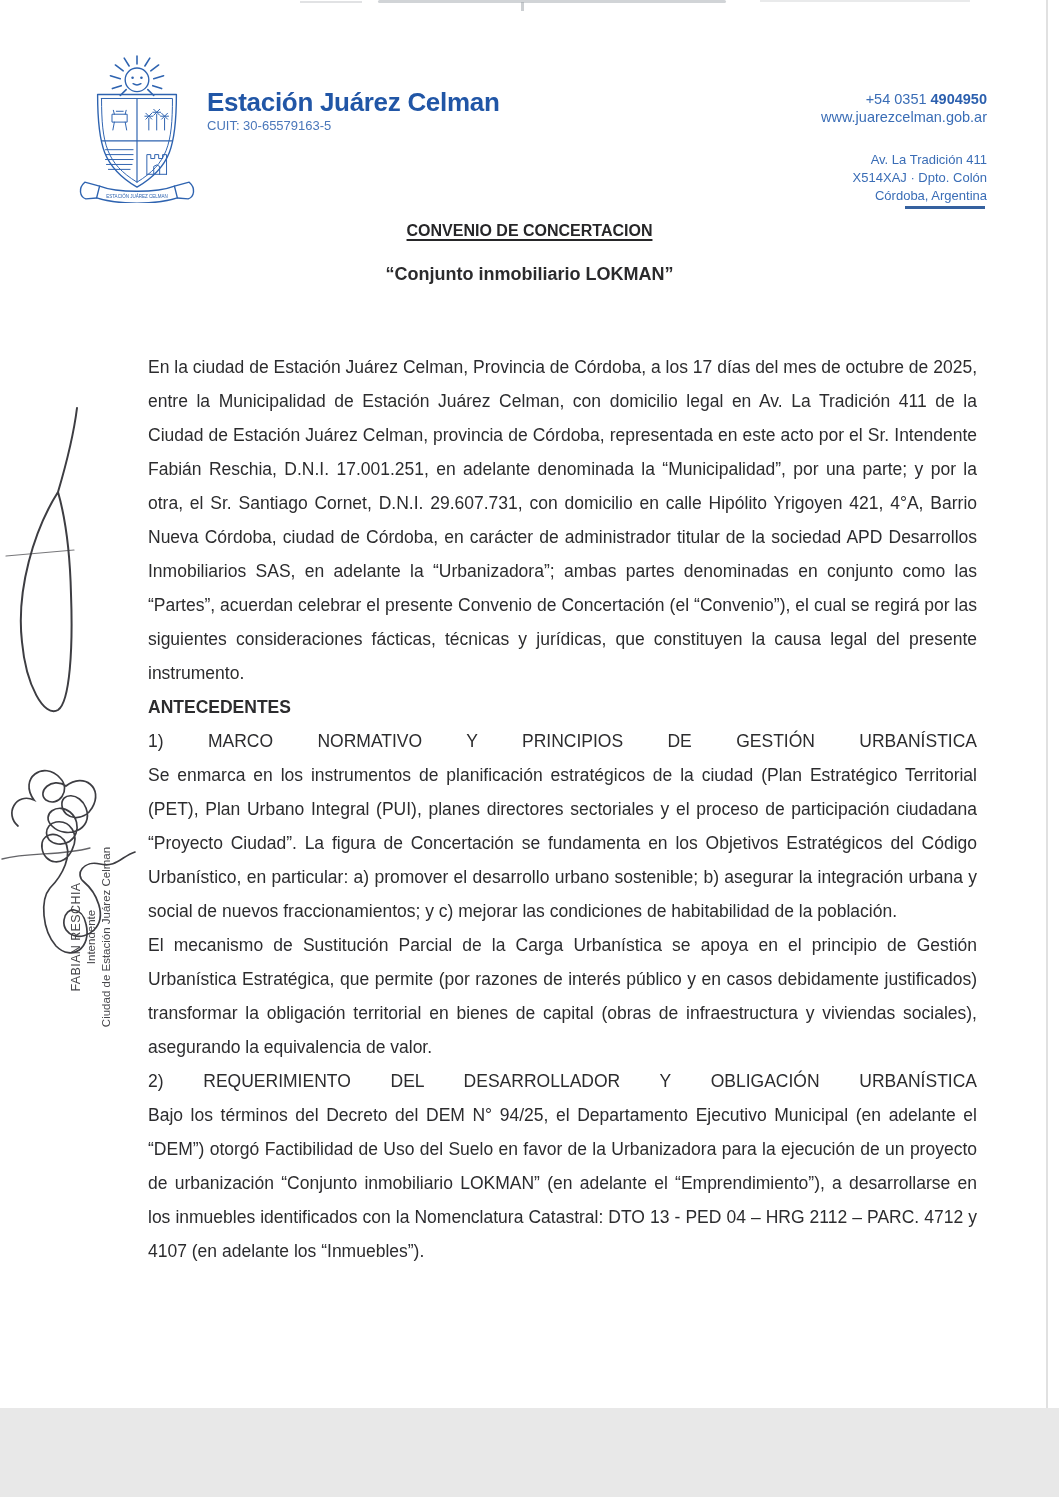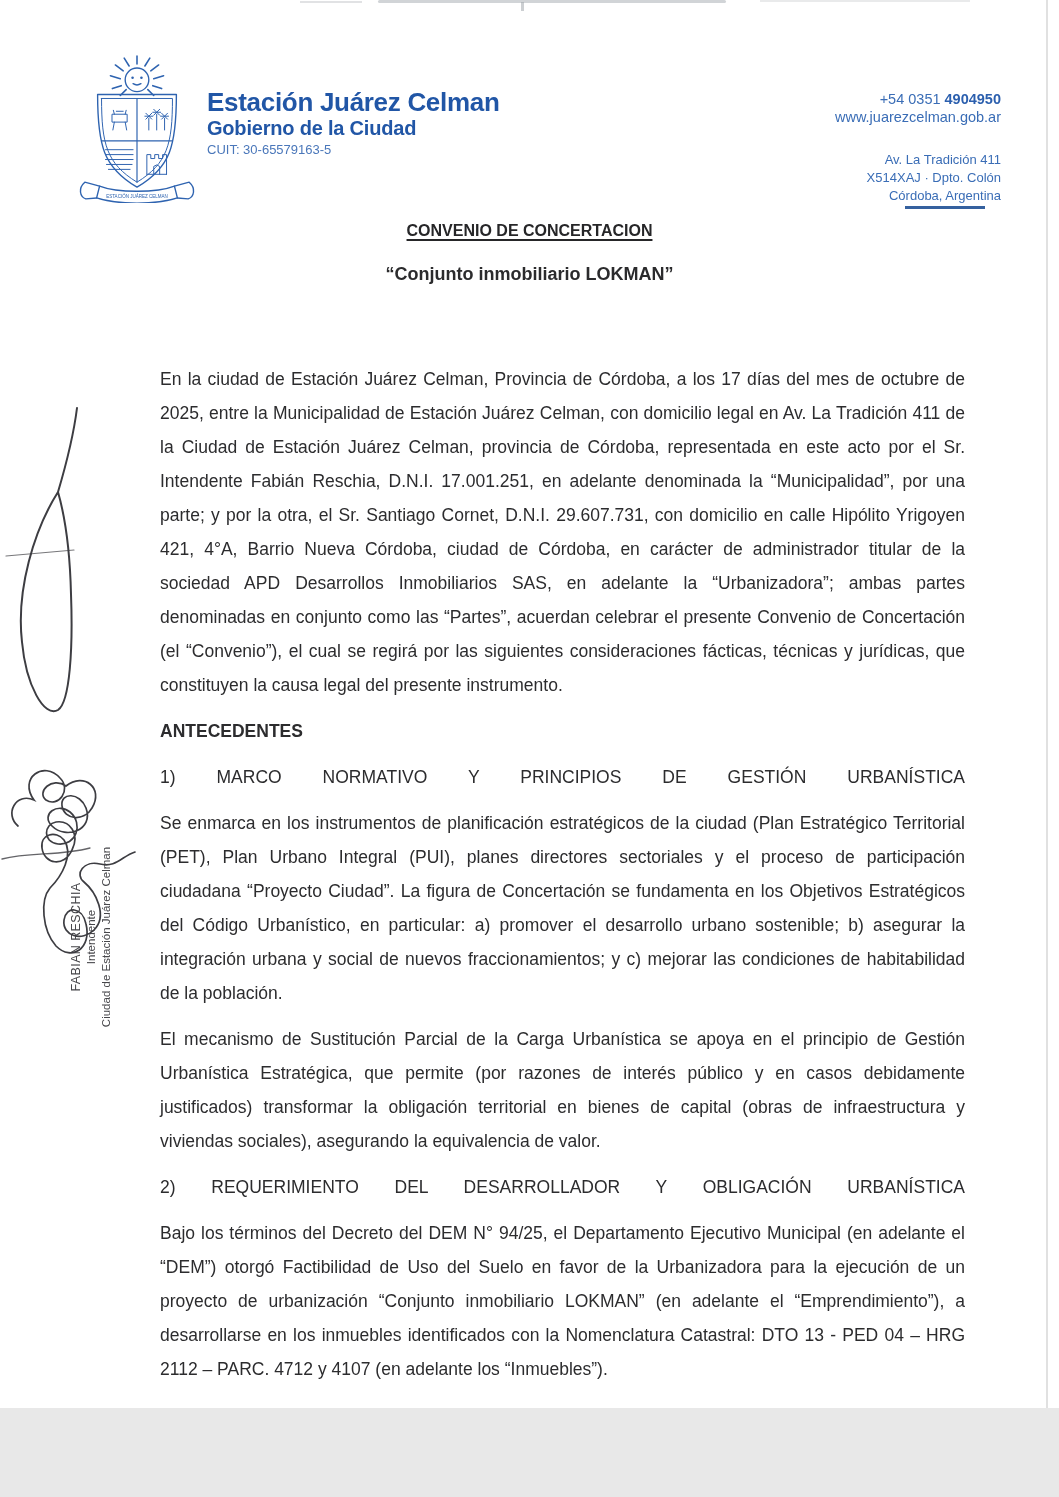--- a/index.html
+++ b/index.html
@@ -18,36 +18,36 @@
   .artifact.a2{left:300px;top:1px;width:62px;height:2px;opacity:.3;}
   .artifact.a3{left:521px;top:2px;width:3px;height:9px;opacity:.5;}
   .artifact.a4{left:760px;top:0;width:210px;height:2px;opacity:.22;}
   .edge-line{position:absolute;left:1046px;top:0;width:2px;height:100%;background:#c9c9c9;opacity:.55;}
   
   .crest{position:absolute;left:72px;top:55px;width:130px;height:148px;}
   .brand{position:absolute;left:207px;top:88px;width:420px;}
   .brand-name{font-size:26px;font-weight:bold;color:#2156a6;line-height:28px;letter-spacing:-.3px;}
   .brand-sub{font-size:20px;font-weight:bold;color:#2156a6;line-height:24px;letter-spacing:-.2px;}
   .brand-cuit{font-size:13px;color:#4a77ba;margin-top:2px;}
-  .contact{position:absolute;right:58px;top:90px;width:300px;text-align:right;color:#3a6db6;}
+  .contact{position:absolute;right:72px;top:90px;width:300px;text-align:right;color:#3a6db6;}
   .contact .phone{font-size:14.5px;line-height:18px;}
   .contact .phone b{font-weight:bold;color:#2b5fae;}
   .contact .web{font-size:14.5px;line-height:18px;}
   .contact .addr{font-size:13px;line-height:18px;margin-top:25px;}
   .contact-rule{position:absolute;right:74px;top:206px;width:80px;height:3px;background:#35619f;}
   
   .doc-title{position:absolute;left:115px;top:222px;width:829px;text-align:center;
     font-size:16px;font-weight:bold;color:#262628;}
   .doc-title span{text-decoration:underline;text-underline-offset:3px;text-decoration-thickness:2px;}
   .doc-subtitle{position:absolute;left:115px;top:264px;width:829px;text-align:center;
     font-size:18px;font-weight:bold;color:#2b2b2d;}
   
   .body-col{position:absolute;left:148px;top:350px;width:829px;
     font-size:17.5px;line-height:34px;text-align:justify;color:#2c2c2e;}
-  .body-col p{margin:12px;}
+  .body-col p{margin:0;}
   .h-bold{font-weight:bold;}
   .h-just{text-align:justify;text-align-last:justify;}
   
   .sig1{position:absolute;left:0;top:380px;width:140px;height:360px;}
   .sig1 svg{position:absolute;left:0;top:0;}
   .sig1-text{
     position:absolute;left:-32px;top:528px;width:260px;height:58px;
     transform:rotate(-90deg);
     text-align:center;color:#46464a;line-height:15px;
   }
@@ -131,21 +131,20 @@
     </g>
 
     <path d="M 28 133 C 46 140 86 140 104 133 L 107 145 C 86 152 46 152 25 145 Z"></path>
     <path d="M 28 133 L 13 129 C 6 135 8 144 14 146 L 25 145"></path>
     <path d="M 104 133 L 119 129 C 126 135 124 144 118 146 L 107 145"></path>
     <text x="66" y="145" font-size="4.6" text-anchor="middle" fill="#2e63b0" stroke="none" font-family="Liberation Sans, sans-serif">ESTACIÓN JUÁREZ CELMAN</text>
   </svg>
 
   <div class="brand">
     <div class="brand-name">Estación Juárez Celman</div>
-    <div class="brand-sub">Gobierno de la Ciudad</div>
     <div class="brand-cuit">CUIT: 30-65579163-5</div>
   </div>
 
   <div class="contact">
     <div class="phone"><span>+54 0351 </span><b>4904950</b></div>
     <div class="web">www.juarezcelman.gob.ar</div>
     <div class="addr">
       <div>Av. La Tradición 411</div>
       <div>X514XAJ · Dpto. Colón</div>
       <div>Córdoba, Argentina</div>

